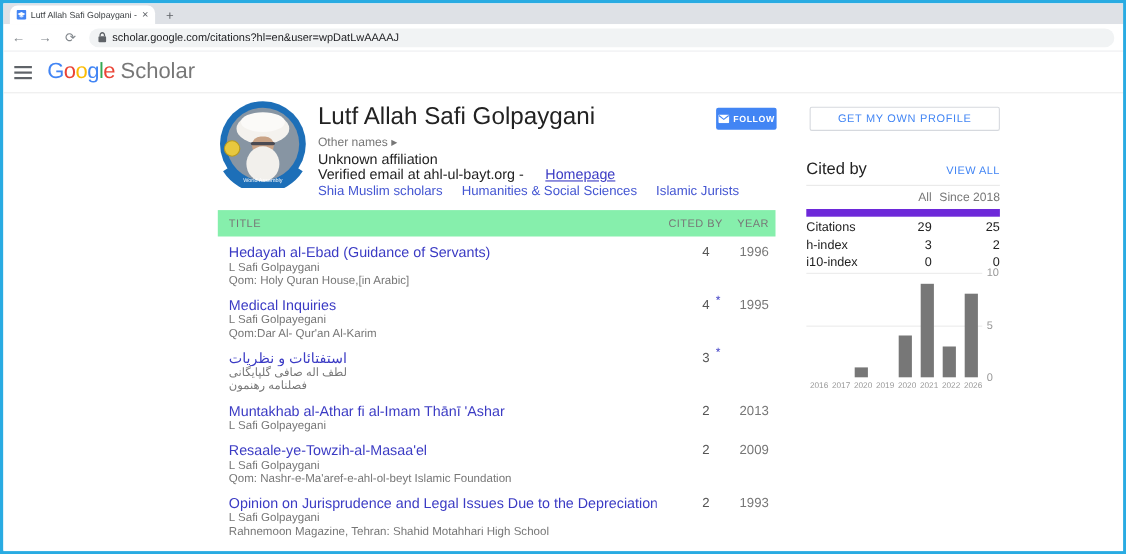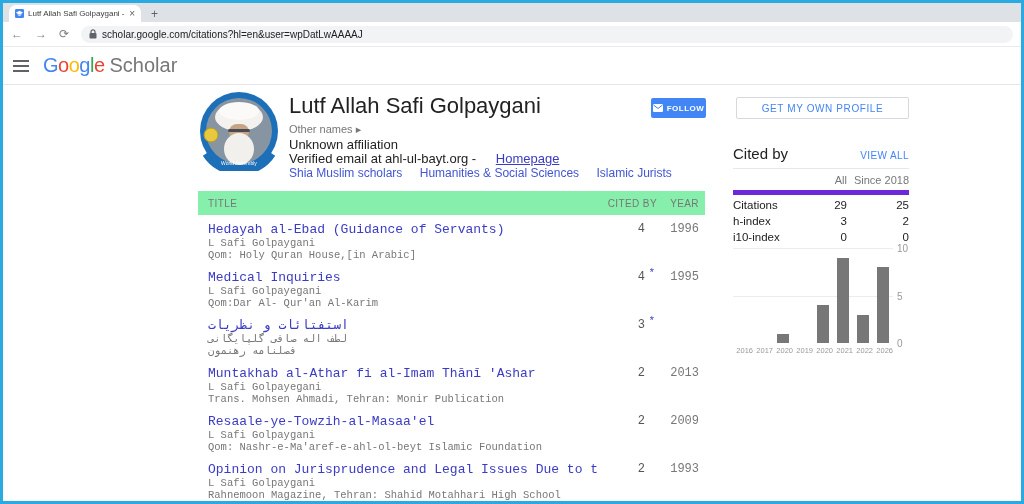--- a/index.html
+++ b/index.html
@@ -48,35 +48,35 @@
                 display:flex; align-items:center; justify-content:center; cursor:pointer; }
 
   
   .pubhead { position:absolute; left:195px; top:106px; width:507px; height:24px; background:#86efac;
              display:flex; align-items:center; font-size:10px; color:#777; letter-spacing:.4px; }
   .ph-title { flex:1; padding-left:10px; }
   .ph-cited { width:60px; text-align:right; }
   .ph-year { width:48px; text-align:right; padding-right:6px; }
 
   .publist { position:absolute; left:195px; top:133px; width:507px; }
-  .pub-row { display:flex; padding:4px 0 5px 0;font-family:Liberation Mono, monospace; }
+  .pub-row { display:flex; padding:4px 0 5px 0; }
   .pub-main { flex:1; padding-left:10px; min-width:0; }
   .pub-title { display:block; font-size:13px; color:#3b3bc4; text-decoration:none; line-height:15px;
                white-space:nowrap; overflow:hidden; text-align:left; }
   .pub-authors,.pub-venue { font-size:10.5px; color:#777; line-height:12px; text-align:left; }
   .pub-cited { width:60px; text-align:right; font-size:12px; color:#555; position:relative; padding-right:12px; }
   .pub-cited .star { position:absolute; right:2px; top:-3px; font-size:11px; color:#3b3bc4; }
   .pub-year { width:48px; text-align:right; padding-right:6px; font-size:12px; color:#777; }
 
   
   .sidebar { position:absolute; left:730px; top:60px; width:176px; }
   .cb-head { display:flex; align-items:baseline; justify-content:space-between; padding-bottom:6px; border-bottom:1px solid #e8e8e8; }
   .cb-title { font-size:15px; color:#222; }
   .cb-viewall { font-size:10px; color:#4285f4; letter-spacing:.4px; text-decoration:none; }
-  .cb-cols { display:flex; padding:5px 0 4px 0; border-bottom:5px solid #6d28d9; font-size:11px; color:#777; }
+  .cb-cols { display:flex; padding:5px 0 4px 0; border-bottom:7px solid #6d28d9; font-size:11px; color:#777; }
   .cb-cols .c1 { flex:1; }
   .cb-cols .c2 { width:45px; text-align:right; }
   .cb-cols .c3 { width:62px; text-align:right; }
   .cb-row { display:flex; font-size:11.5px; color:#222; padding-top:4px; }
   .cb-row .c1 { flex:1; color:#222; }
   .cb-row .c2 { width:45px; text-align:right; }
   .cb-row .c3 { width:62px; text-align:right; }
 
   
   .chart { position:absolute; left:730px; top:163px; width:178px; height:110px; }
@@ -201,21 +201,20 @@
           <div class="pub-venue" dir="rtl">فصلنامه رهنمون</div>
         </div>
         <div class="pub-cited"><span class="num">3</span><span class="star">*</span></div>
         <div class="pub-year"></div>
       </div>
 
       <div class="pub-row">
         <div class="pub-main">
           <a href="#" class="pub-title">Muntakhab al-Athar fi al-Imam Thānī 'Ashar</a>
           <div class="pub-authors">L Safi Golpayegani</div>
-          <div class="pub-venue">Trans. Mohsen Ahmadi, Tehran: Monir Publication</div>
         </div>
         <div class="pub-cited"><span class="num">2</span><span class="star"></span></div>
         <div class="pub-year">2013</div>
       </div>
 
       <div class="pub-row">
         <div class="pub-main">
           <a href="#" class="pub-title">Resaale-ye-Towzih-al-Masaa'el</a>
           <div class="pub-authors">L Safi Golpaygani</div>
           <div class="pub-venue">Qom: Nashr-e-Ma'aref-e-ahl-ol-beyt Islamic Foundation</div>

